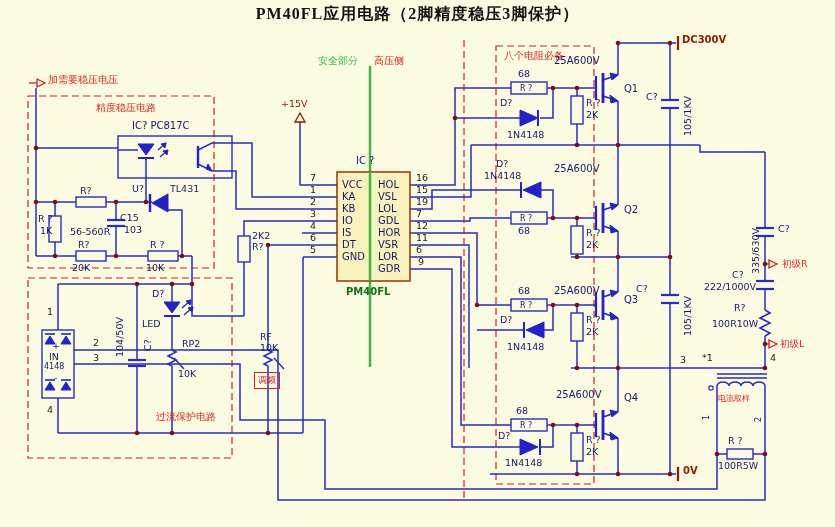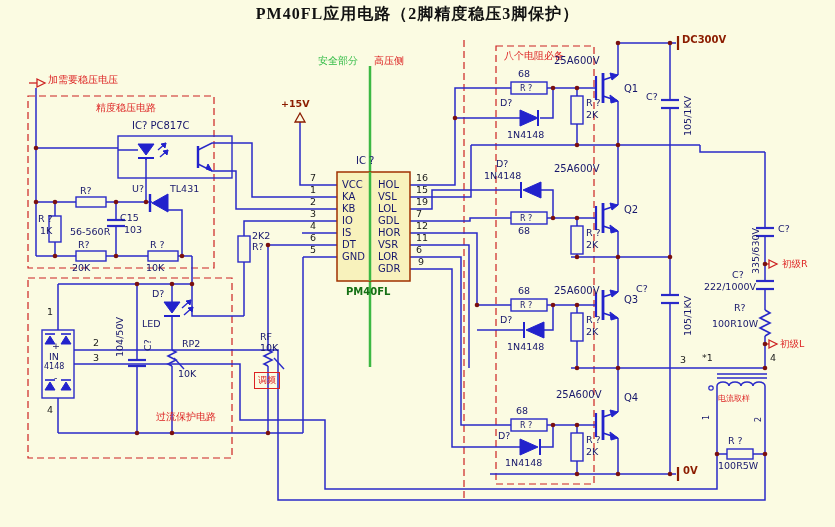--- a/index.html
+++ b/index.html
@@ -3,21 +3,21 @@
 <meta charset="utf-8">
 <style>
   html,body{margin:0;padding:0;background:#FBFBE2;}
   #stage{position:relative;width:835px;height:527px;background:#FBFBE2;overflow:hidden;
          font-family:"DejaVu Sans",sans-serif;}
   #title{position:absolute;left:0;top:4px;width:835px;text-align:center;
          font:bold 16px "Liberation Serif",serif;color:#111;letter-spacing:1px;}
   svg{position:absolute;left:0;top:0;}
   .lb{position:absolute;font:9.5px "DejaVu Sans",sans-serif;color:#16166B;white-space:nowrap;line-height:11px;}
   .red{color:#DD2222;}
-  .dr{color:#8B1C00;font-weight:bold;}
+  .dr{color:#8B1C00;}
   .grn{color:#2FBB44;}
   .dgr{color:#157015;}
   .blk{color:#1A1A1A;}
   .s8{font-size:8px;line-height:9px;}
   .s10{font-size:10px;}
   .b{font-weight:bold;}
   .rot{transform:rotate(-90deg);transform-origin:0 0;}
   .tfbox{position:absolute;border:1px solid #DD2222;padding:1px 3px;font:9px "DejaVu Sans",sans-serif;color:#DD2222;background:transparent;}
 </style>
 </head>

